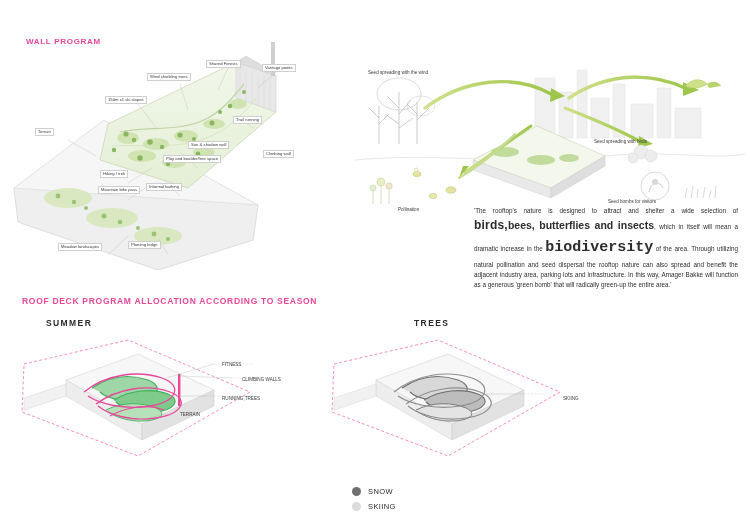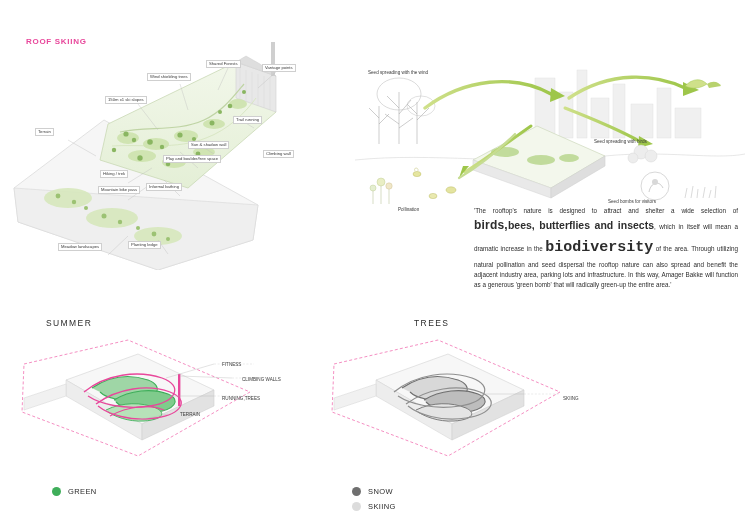--- a/index.html
+++ b/index.html
@@ -26,20 +26,21 @@
     letter-spacing: 0.7px;
     font-weight: bold;
   }
   #roof-program-title { left: 26px; top: 37px; }
   #allocation-title   { left: 22px; top: 296px; font-size: 8.5px; }
   .season-title {
     position: absolute;
     color: #2b2b2b;
     font-size: 8.5px;
     letter-spacing: 1.4px;
+    font-weight: bold;
   }
   #summer-title { left: 46px;  top: 318px; }
   #winter-title { left: 414px; top: 318px; }
 
   
   #iso-top-left {
     position: absolute;
     left: 8px; top: 40px;
     width: 320px; height: 230px;
   }
@@ -117,21 +118,21 @@
     color: #3a3a3a;
     white-space: nowrap;
   }
   svg { display: block; }
 </style>
 </head>
 <body>
 
 <div class="page">
 
-  <div class="title-pink" id="roof-program-title">ROOF SKIING</div>
+  <div class="title-pink" id="roof-program-title">WALL PROGRAM</div>
 
   <svg id="iso-top-left" viewBox="0 0 320 230">
     <defs>
       <linearGradient id="gfloor" x1="0" y1="0" x2="1" y2="1">
         <stop offset="0%" stop-color="#fbfbfb"></stop>
         <stop offset="100%" stop-color="#ececec"></stop>
       </linearGradient>
       <linearGradient id="groof" x1="0" y1="0" x2="0" y2="1">
         <stop offset="0%" stop-color="#f2f7ea"></stop>
         <stop offset="100%" stop-color="#e4efd6"></stop>
@@ -329,20 +330,21 @@
       <div class="seed-label" style="left: 368px; top: 70px;">Seed spreading with the wind</div>
       <div class="seed-label" style="left: 594px; top: 139px;">Seed spreading with birds</div>
       <div class="seed-label" style="left: 608px; top: 199px;">Seed bombs for visitors</div>
       <div class="seed-label" style="left: 398px; top: 207px;">Pollination</div>
     </div>
 
   <div id="nature-paragraph">
     <span>'The rooftop's nature is designed to attract and shelter a wide selection of </span><span class="big1">birds,</span><span class="big2">bees, butterflies and insects</span><span>, which in itself will mean a dramatic increase in the </span><span class="big3">biodiversity</span><span> of the area. Through utilizing natural pollination and seed dispersal the rooftop nature can also spread and benefit the adjacent industry area, parking lots and infrastructure. In this way, Amager Bakke will function as a generous 'green bomb' that will radically green-up the entire area.'</span>
   </div>
 
+  <div class="title-pink" id="allocation-title">ROOF DECK PROGRAM ALLOCATION ACCORDING TO SEASON</div>
   <div class="season-title" id="summer-title">SUMMER</div>
   <div class="season-title" id="winter-title">TREES</div>
 
   <svg style="position:absolute;left:18px;top:336px;width:260px;height:130px" viewBox="0 0 260 130">
 
     <polygon points="6,28 110,4 232,56 120,120 4,76" fill="none" stroke="#ef5fa7" stroke-width="0.7" stroke-dasharray="3,2.2"></polygon>
 
     <polygon points="48,44 120,18 196,54 124,88" fill="#f7f7f7" stroke="#d9d9d9" stroke-width="0.7"></polygon>
     <polygon points="48,44 124,88 124,104 48,60" fill="#ededed" stroke="#d6d6d6" stroke-width="0.6"></polygon>
     <polygon points="124,88 196,54 196,70 124,104" fill="#e2e2e2" stroke="#d0d0d0" stroke-width="0.6"></polygon>
@@ -395,24 +397,20 @@
     </g>
     <g stroke="#c9c9c9" stroke-width="0.4" stroke-dasharray="2,1.6">
       <line x1="196" y1="58" x2="232" y2="58"></line>
     </g>
   </svg>
   <div id="winter-labels">
       <div class="mini-label" style="left: 563px; top: 396px;">SKIING</div>
     </div>
 
   <div class="legend" id="legend-summer">
-      <div class="legend-row">
-        <span class="dot" style="background: rgb(63, 174, 90);"></span>
-        <span>GREEN</span>
-      </div>
     </div>
   <div class="legend" id="legend-winter">
       <div class="legend-row">
         <span class="dot" style="background: rgb(111, 111, 111);"></span>
         <span>SNOW</span>
       </div>
       <div class="legend-row">
         <span class="dot" style="background: rgb(220, 220, 220);"></span>
         <span>SKIING</span>
       </div>

